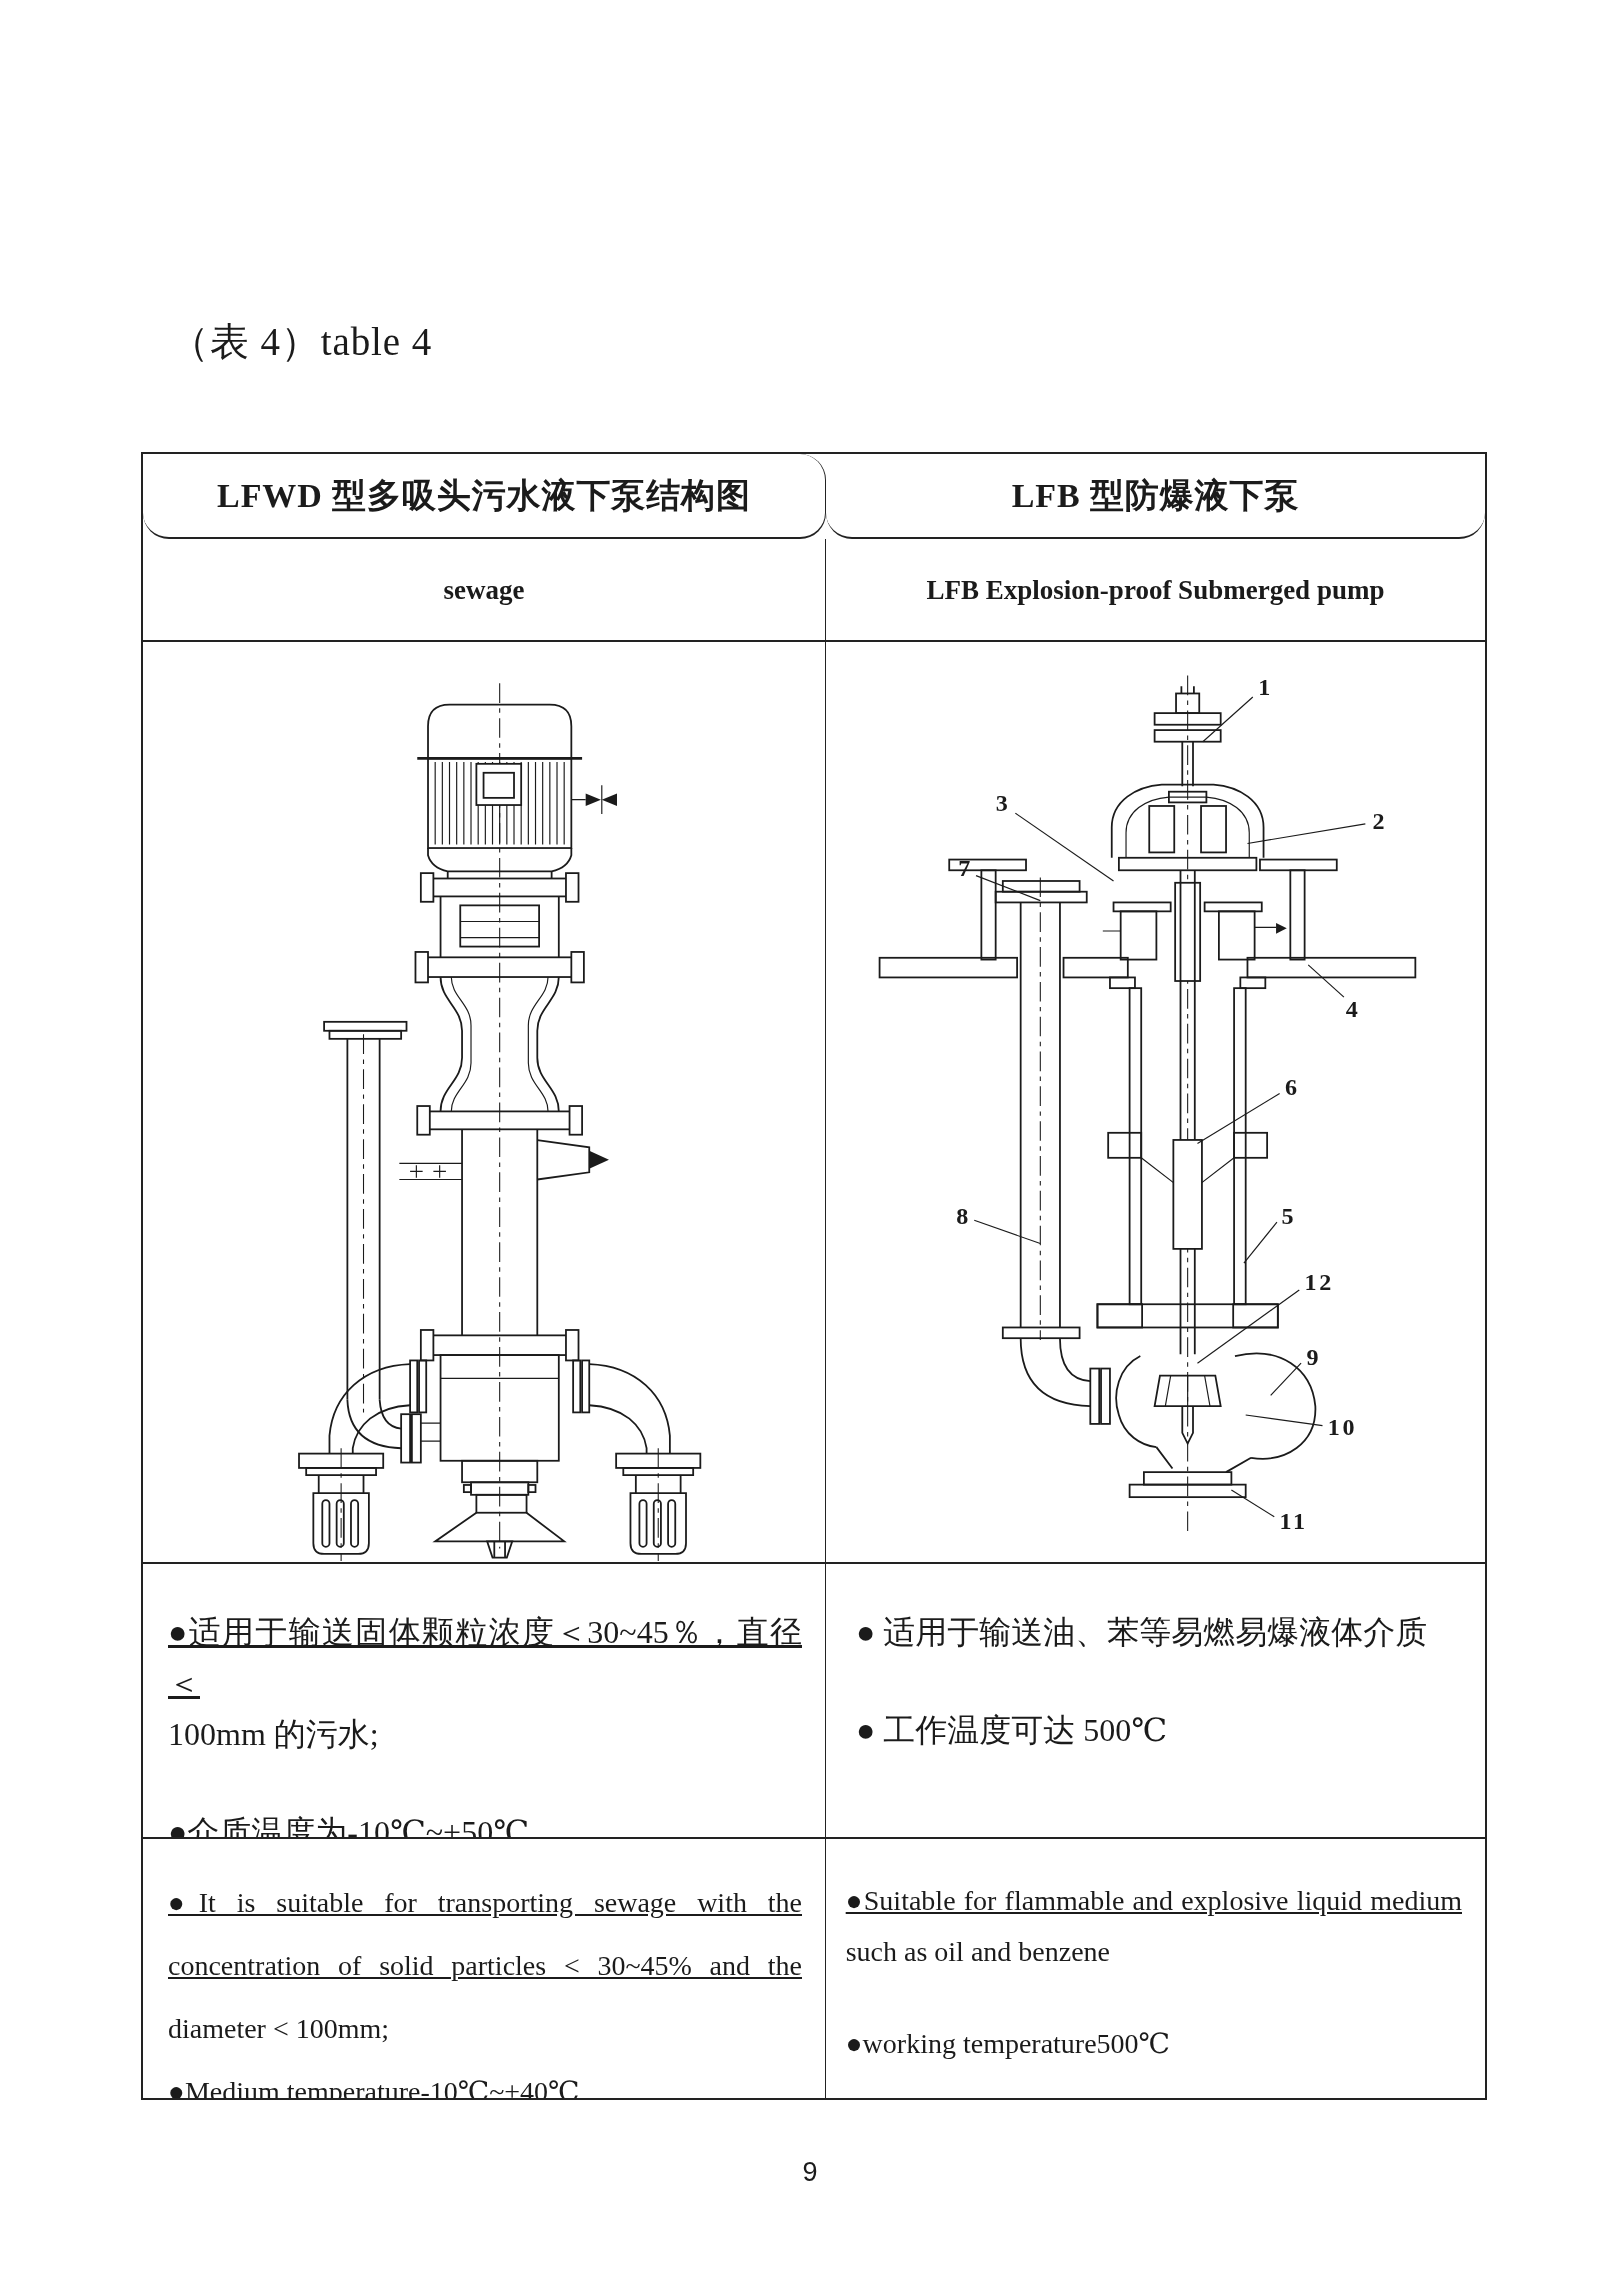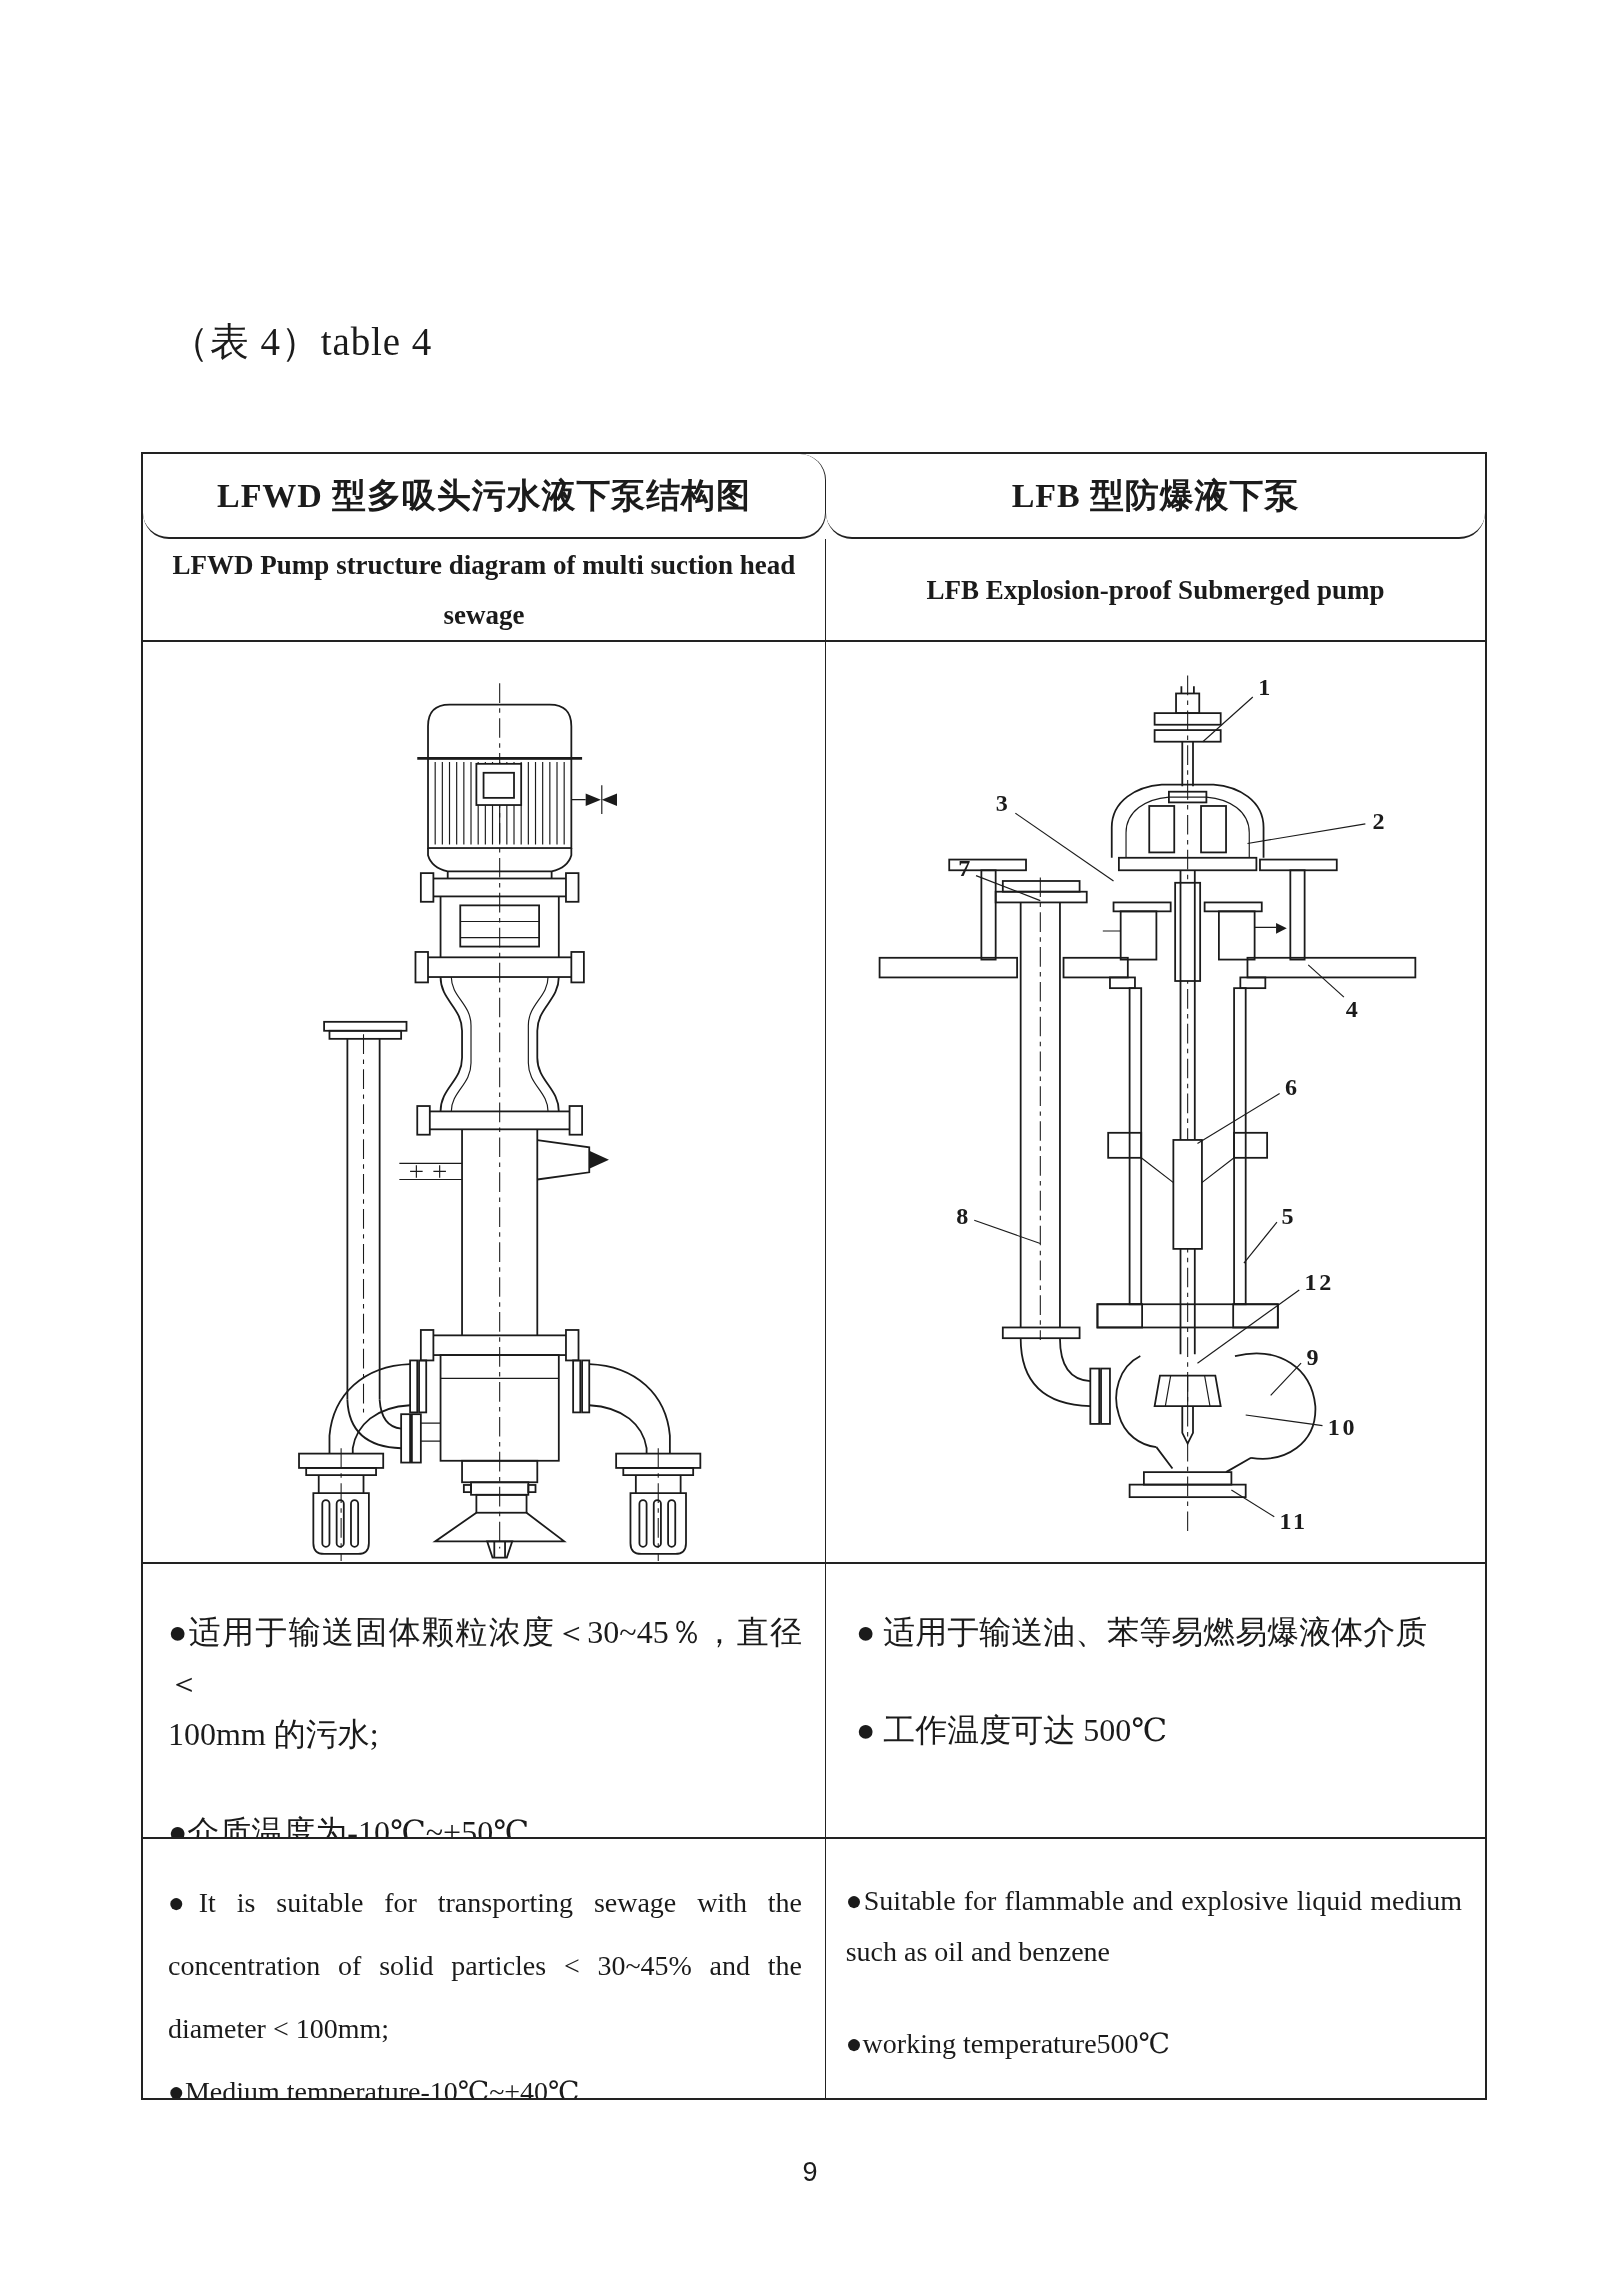--- a/index.html
+++ b/index.html
@@ -22,21 +22,21 @@
   .hdr-cn{display:flex;align-items:center;justify-content:center;
     font-size:34px;font-weight:bold;letter-spacing:0.9px;border-radius:26px;}
   .hdr-en{display:flex;flex-direction:column;align-items:center;justify-content:center;
     font-size:27px;font-weight:bold;line-height:50px;text-align:center;}
   .diagram-cell{display:flex;align-items:stretch;justify-content:stretch;background:#fff;}
   .diagram-cell svg{display:block;width:100%;height:100%;}
   .cn-cell{font-size:32px;line-height:51px;padding:43px 23px 0 25px;}
   .cn-cell.right{padding-left:30px;}
   .en-cell{font-size:28px;line-height:63px;padding:32px 23px 0 25px;}
   .en-cell.right{line-height:51px;padding-top:36px;padding-left:19.7px;}
-  .jall{text-align:justify;text-align-last:justify;}
+  .jall{text-align:justify;text-align-last:justify;text-decoration:underline;}
   .para-gap-cn{margin-top:47px;}
   .para-gap-en{margin-top:41px;}
   .page-number{
     position:absolute;left:0;top:2157px;width:1620px;text-align:center;
     font-size:27px;font-family:"Liberation Sans","DejaVu Sans",sans-serif;
   }
   .draw{stroke:#1b1b1b;fill:none;stroke-width:2;}
   .thin{stroke-width:1.3;}
   .axis{stroke:#1b1b1b;stroke-width:1.2;stroke-dasharray:22 6 5 6;fill:none;}
   .solid{fill:#1b1b1b;stroke:none;}
@@ -52,21 +52,20 @@
 <div class="doc-table">
 
   <div class="cell hdr-cn">
     <span>LFWD 型多吸头污水液下泵结构图</span>
   </div>
   <div class="cell hdr-cn last-col">
     <span>LFB 型防爆液下泵</span>
   </div>
 
   <div class="cell hdr-en">
-    <span>LFWD Pump structure diagram of multi suction head</span>
     <span>sewage</span>
   </div>
   <div class="cell hdr-en last-col">
     <span>LFB Explosion-proof Submerged pump</span>
   </div>
 
   <div class="cell diagram-cell">
     <svg viewBox="0 0 761 1027">
 
       <line class="axis" x1="398" y1="46" x2="398" y2="1012"></line>

